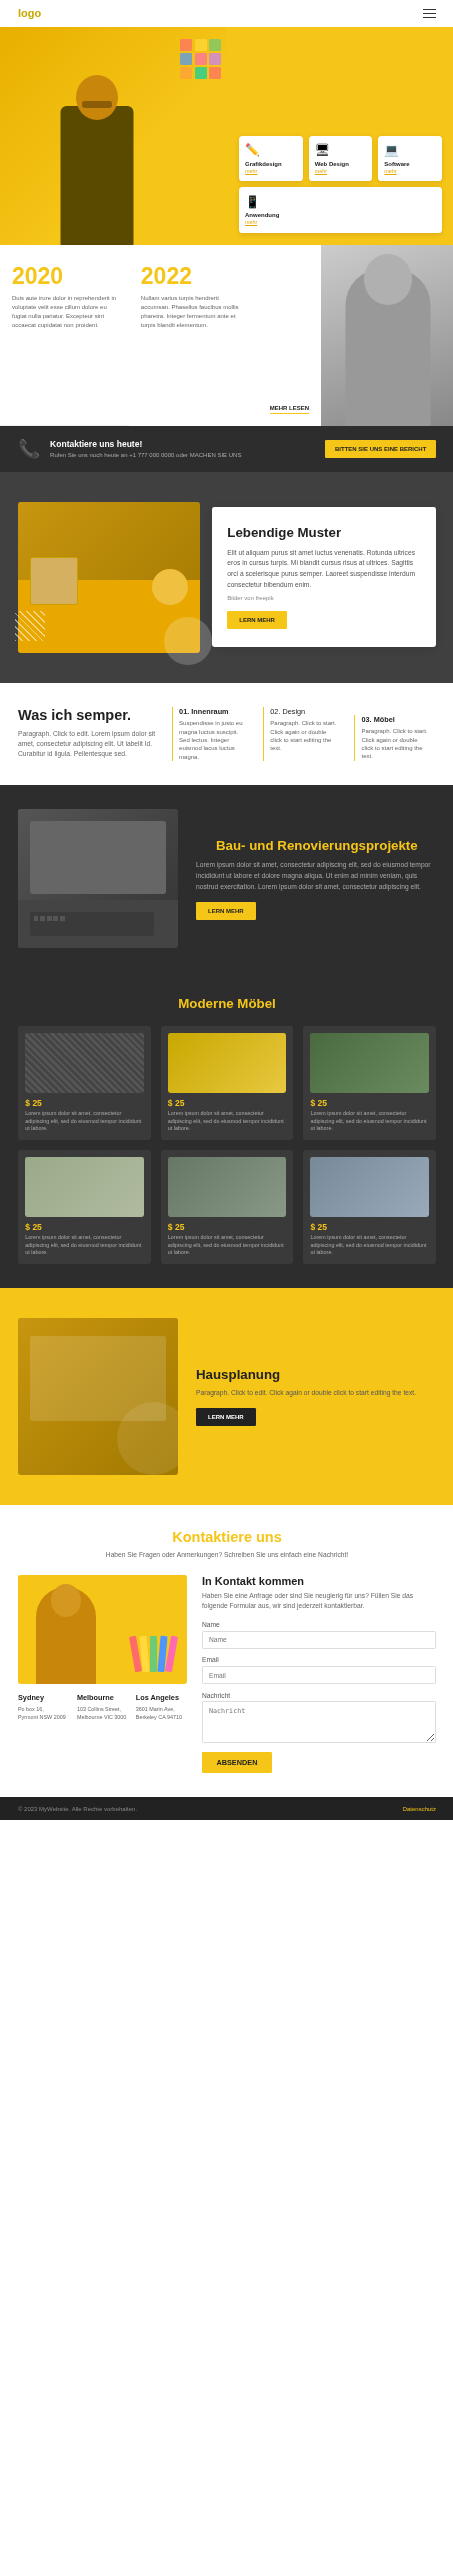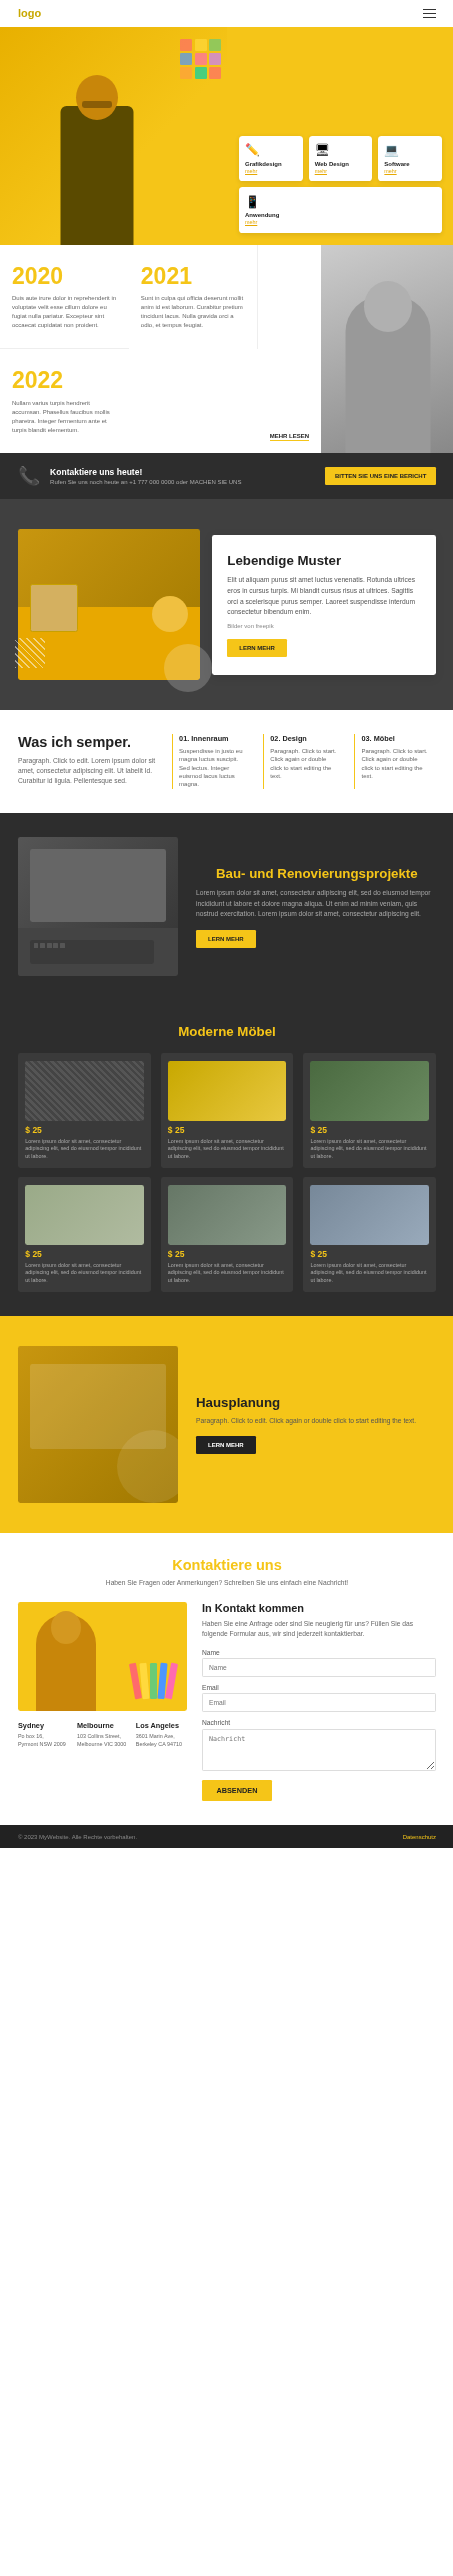--- a/index.html
+++ b/index.html
@@ -87,24 +87,20 @@
     </div>
   </div>
 </section>
 
 <section style="display:flex;">
   <div style="flex:1;display:grid;grid-template-columns:1fr 1fr;background:#fff;">
     <div style="padding:18px 12px;border-bottom:0.6px solid #eee;">
       <div style="font-size:23px;font-weight:bold;color:#f5c518;">2020</div>
       <p style="font-size:6px;color:#666;line-height:1.5;margin-top:4.8px;">Duis aute irure dolor in reprehenderit in voluptate velit esse cillum dolore eu fugiat nulla pariatur. Excepteur sint occaecat cupidatat non proident.</p>
     </div>
-    <div style="padding:18px 12px;border-right:0.6px solid #eee;">
-      <div style="font-size:23px;font-weight:bold;color:#f5c518;">2021</div>
-      <p style="font-size:6px;color:#666;line-height:1.5;margin-top:4.8px;">Sunt in culpa qui officia deserunt mollit anim id est laborum. Curabitur pretium tincidunt lacus. Nulla gravida orci a odio, et tempus feugiat.</p>
-    </div>
     <div style="padding:18px 12px;">
       <div style="font-size:23px;font-weight:bold;color:#f5c518;">2022</div>
       <p style="font-size:6px;color:#666;line-height:1.5;margin-top:4.8px;">Nullam varius turpis hendrerit accumsan. Phasellus faucibus mollis pharetra. Integer fermentum ante et turpis blandit elementum.</p>
     </div>
   </div>
   <div style="padding:12px;background:#fff;display:flex;align-items:flex-end;">
     <span style="font-size:6px;font-weight:bold;color:#222;text-transform:uppercase;border-bottom:1.2px solid #f5c518;padding-bottom:1.2px;cursor:pointer;">mehr lesen</span>
   </div>
 
   <div style="width:133px;background:#aaa;position:relative;overflow:hidden;min-height:181px;">
@@ -152,24 +148,24 @@
   <div style="width:35%;">
     <h2 style="font-size:14.5px;font-weight:bold;color:#222;">Was ich semper.</h2>
     <p style="font-size:6.7px;color:#666;line-height:1.5;margin-top:6px;">Paragraph. Click to edit. Lorem ipsum dolor sit amet, consectetur adipiscing elit. Ut labelit Id. Curabitur id ligula. Pellentesque sed.</p>
   </div>
   <div style="width:65%;display:flex;gap:9.7px;">
     <div style="flex:1;padding:0 6px;border-left:1.8px solid #f5c518;">
       <h4 style="font-size:7.3px;font-weight:bold;color:#222;">01. Innenraum</h4>
       <p style="font-size:6px;color:#666;line-height:1.4;margin-top:3.6px;">Suspendisse in justo eu magna luctus suscipit. Sed lectus. Integer euismod lacus luctus magna.</p>
     </div>
     <div style="flex:1;padding:0 6px;border-left:1.8px solid #f5c518;">
-      <h4 style="font-size:7.3px;font-weight:bold;color:#222;">02. Design</h4>
+      <h4 style="font-size:7.3px;font-weight:normal;color:#222;">02. Design</h4>
       <p style="font-size:6px;color:#666;line-height:1.4;margin-top:3.6px;">Paragraph. Click to start. Click again or double click to start editing the text.</p>
     </div>
-    <div style="flex:1;padding:0 6px;border-left:1.8px solid #f5c518;">
+    <div style="flex:1;padding:0 6px;border-left:1.8px solid #f5c518;margin-top:8px;">
       <h4 style="font-size:7.3px;font-weight:bold;color:#222;">03. Möbel</h4>
       <p style="font-size:6px;color:#666;line-height:1.4;margin-top:3.6px;">Paragraph. Click to start. Click again or double click to start editing the text.</p>
     </div>
   </div>
 </section>
 
 <section style="background:#2d2d2d;padding:24px 18px;display:flex;gap:18px;align-items:center;">
   <div style="width:40%;height:139px;background:linear-gradient(135deg,#555,#333);border-radius:2.4px;overflow:hidden;position:relative;">
 
     <div style="position:absolute;bottom:0;left:0;right:0;height:48px;background:#444;"></div>

